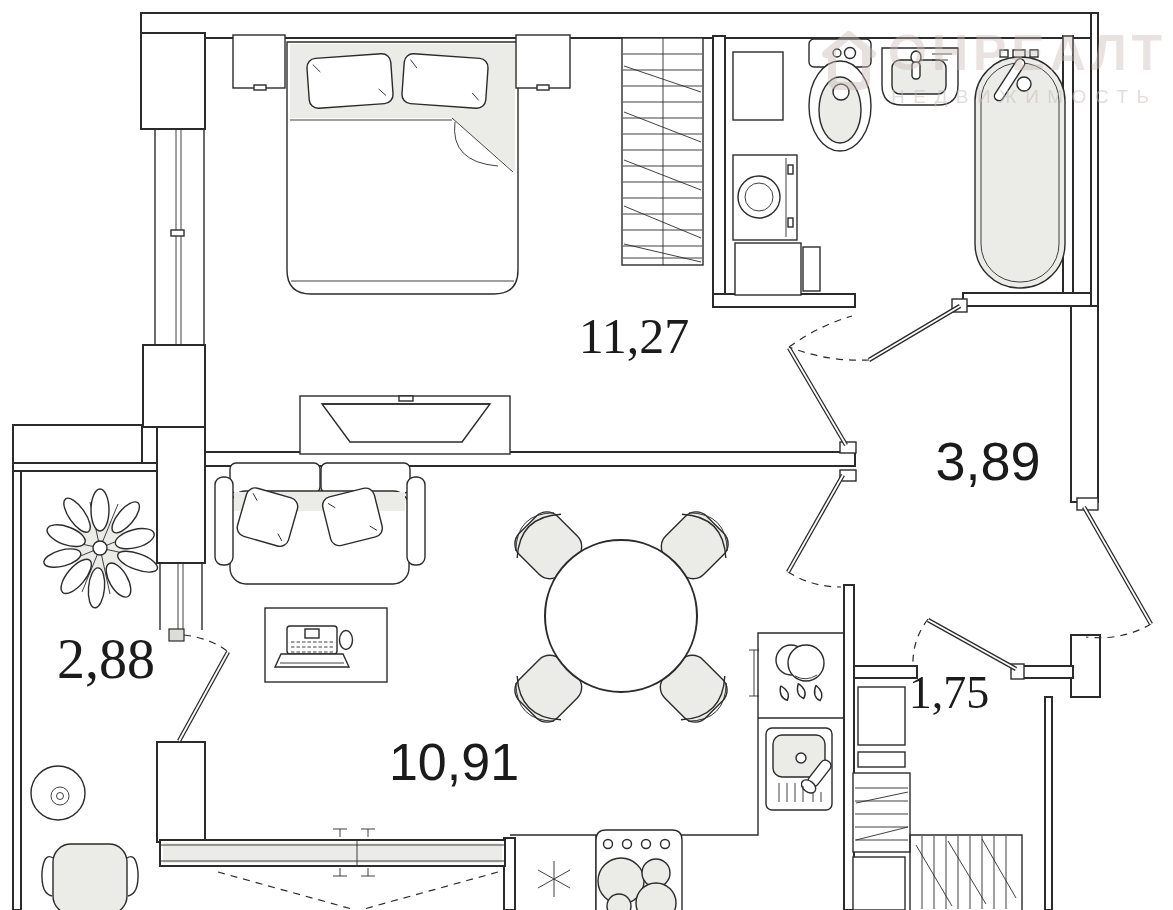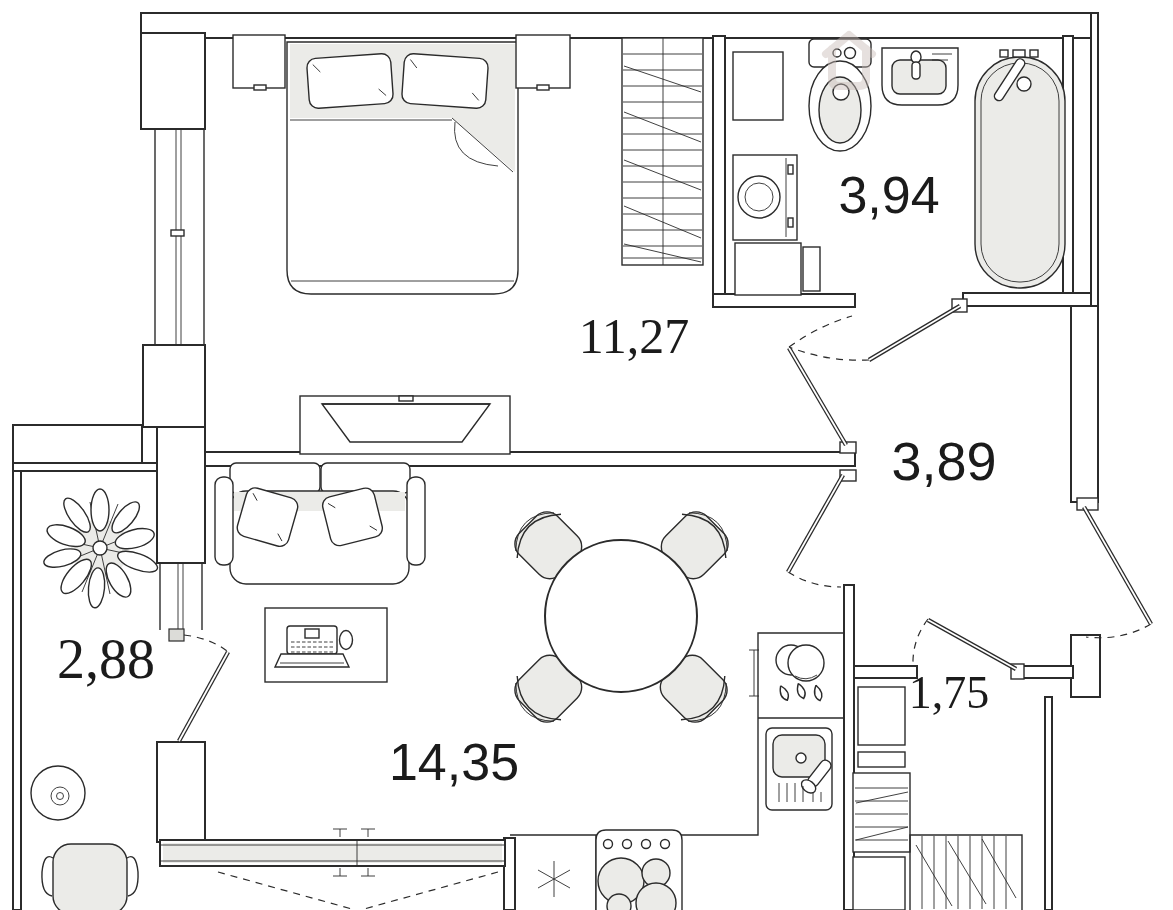--- a/index.html
+++ b/index.html
@@ -356,22 +356,23 @@
     <path class="d" d="M928,619 Q912,640 913,666"></path>
     <line class="leafO" x1="1016" y1="669" x2="928" y2="620"></line>
     <line class="leafI" x1="1016" y1="669" x2="928" y2="620"></line>
   </g>
 </svg>
 
   <div class="watermark">
     <svg class="wm-icon" width="62" height="66" viewBox="0 0 62 66">
       <path d="M8 28 L31 9 L54 28 M14 23 V53 Q14 60 21 60 H41 Q48 60 48 53 V23" fill="none" stroke="rgba(199,187,182,0.45)" stroke-width="8" stroke-linejoin="round" stroke-linecap="round"></path>
     </svg>
+    <div class="wm-brand">ОНРЕАЛТ</div>
+    <div class="wm-tagline">НЕДВИЖИМОСТЬ</div>
   </div>
 
   <div class="room-label lab-serif" style="left:634px;top:336px;font-size:50px;">11,27</div>
-  <div class="room-label lab-sans" style="left:889px;top:195px;font-size:52px;">3,94</div>
-  <div class="room-label lab-sans" style="left:944px;top:461px;font-size:54px;">3,89</div>
+  <div class="room-label lab-sans" style="left:988px;top:461px;font-size:54px;">3,89</div>
   <div class="room-label lab-serif" style="left:106px;top:659px;font-size:56px;">2,88</div>
-  <div class="room-label lab-sans" style="left:454px;top:762px;font-size:52px;">14,35</div>
+  <div class="room-label lab-sans" style="left:454px;top:762px;font-size:52px;">10,91</div>
   <div class="room-label lab-serif" style="left:949px;top:692px;font-size:46px;">1,75</div>
 
 </div>
 
 </body></html>

